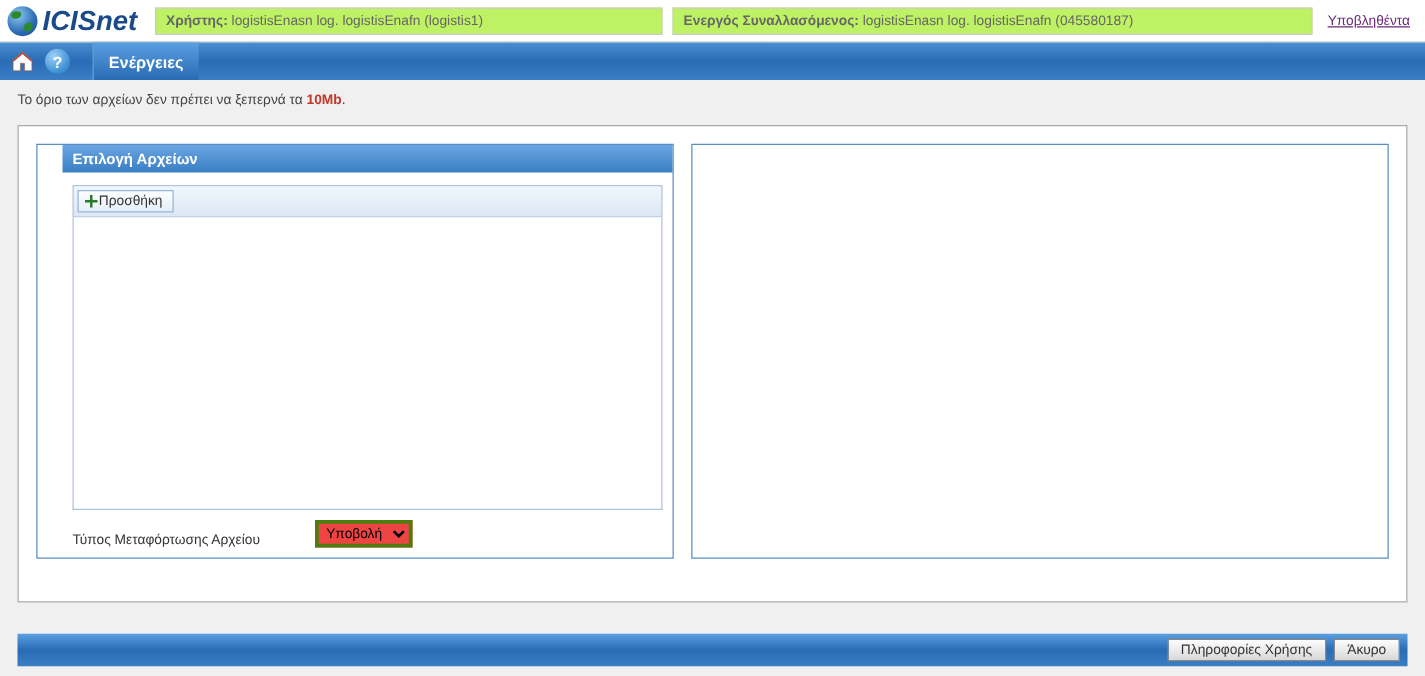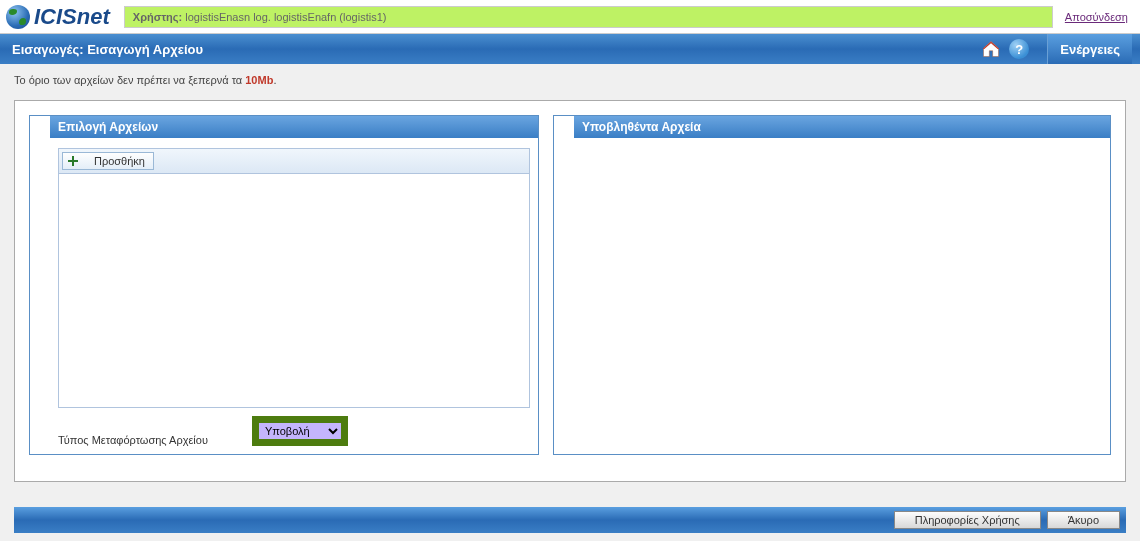--- a/index.html
+++ b/index.html
@@ -142,21 +142,21 @@
   background: linear-gradient(#f0f6fc, #dce8f5);
   padding: 3px;
   display: flex;
 }
 .btn-add {
   border: 1px solid #9ab8d6;
   background: linear-gradient(#fefefe, #e4eef8);
   padding: 2px 8px 2px 4px;
   display: inline-flex;
   align-items: center;
-  gap: 15px;
+  gap: 0;
   cursor: pointer;
   font-size: 11px;
   color: #333;
   text-align: center;
 }
 .plus-icon {
   width: 12px; height: 12px;
   position: relative;
 }
 .plus-icon::before, .plus-icon::after {
@@ -173,25 +173,25 @@
   background: #fff;
 }
 .upload-row {
   display: flex;
   align-items: flex-end;
   margin-top: 8px;
   gap: 44px;
 }
 .upload-label { color: #333; }
 .upload-select {
-  border: 7px solid #4d7c0f;
-  background: #c4b5fd;
+  border: 3px solid #4d7c0f;
+  background: #ef4444;
   font-size: 11px;
   padding: 1px 2px;
-  width: 96px;
+  width: 78px;
 }
 .data-table {
   width: 100%;
   border-collapse: collapse;
 }
 .data-table th {
   background: linear-gradient(#fdfdfd, #ececec);
   border: 1px solid #bbb;
   padding: 4px 6px;
   font-size: 11px;
@@ -213,42 +213,45 @@
   display: flex;
   align-items: center;
   justify-content: flex-end;
   padding: 0 6px;
   gap: 6px;
 }
 .footer-btn {
   border: 1px solid #888;
   background: linear-gradient(#fdfdfd, #d8d8d8);
   color: #333;
-  padding: 2px 20px;
+  padding: 2px 10px;
   font-size: 11px;
   cursor: pointer;
 }
 </style>
 </head>
 <body>
 
 <div class="top-bar">
   <div class="logo">
     <span class="globe"></span>
     <span>ICISnet</span>
   </div>
   <div class="top-info-box user">
     <span class="top-label">Χρήστης:</span>
     <span class="top-value">logistisEnasn log. logistisEnafn (logistis1)</span>
   </div>
-  <a class="logout-link">Αποσύνδεση</a>
+  <div class="top-info-box trader">
+    <span class="top-label">Ενεργός Συναλλασόμενος:</span>
+    <span class="top-value">logistisEnasn log. logistisEnafn (045580187)</span>
+  </div>
+  <a class="logout-link">Υποβληθέντα</a>
 </div>
 
 <div class="title-bar">
-  <div class="page-title">Εισαγωγές: Εισαγωγή Αρχείου</div>
   <div class="title-icons">
     <span class="icon-home">
       <svg viewBox="0 0 24 24">
           <path fill="#fff" stroke="#b05020" stroke-width="0.5" d="M3 11 L12 3 L21 11 L21 21 L14 21 L14 14 L10 14 L10 21 L3 21 Z"></path>
           <path fill="#c0392b" d="M2 12 L12 3 L22 12 L20 12 L12 5 L4 12 Z"></path>
         </svg>
     </span>
     <span class="icon-help">?</span>
     <div class="actions-btn">Ενέργειες</div>
   </div>
@@ -273,21 +276,20 @@
         <div class="upload-row">
           <span class="upload-label">Τύπος Μεταφόρτωσης Αρχείου</span>
           <select class="upload-select">
             <option>Υποβολή</option>
           </select>
         </div>
       </div>
     </div>
 
     <div class="panel right">
-      <div class="panel-header">Υποβληθέντα Αρχεία</div>
     </div>
   </div>
 </div>
 
 <div class="bottom-bar">
   <button class="footer-btn">Πληροφορίες Χρήσης</button>
   <button class="footer-btn">Άκυρο</button>
 </div>
 
 </body></html>

